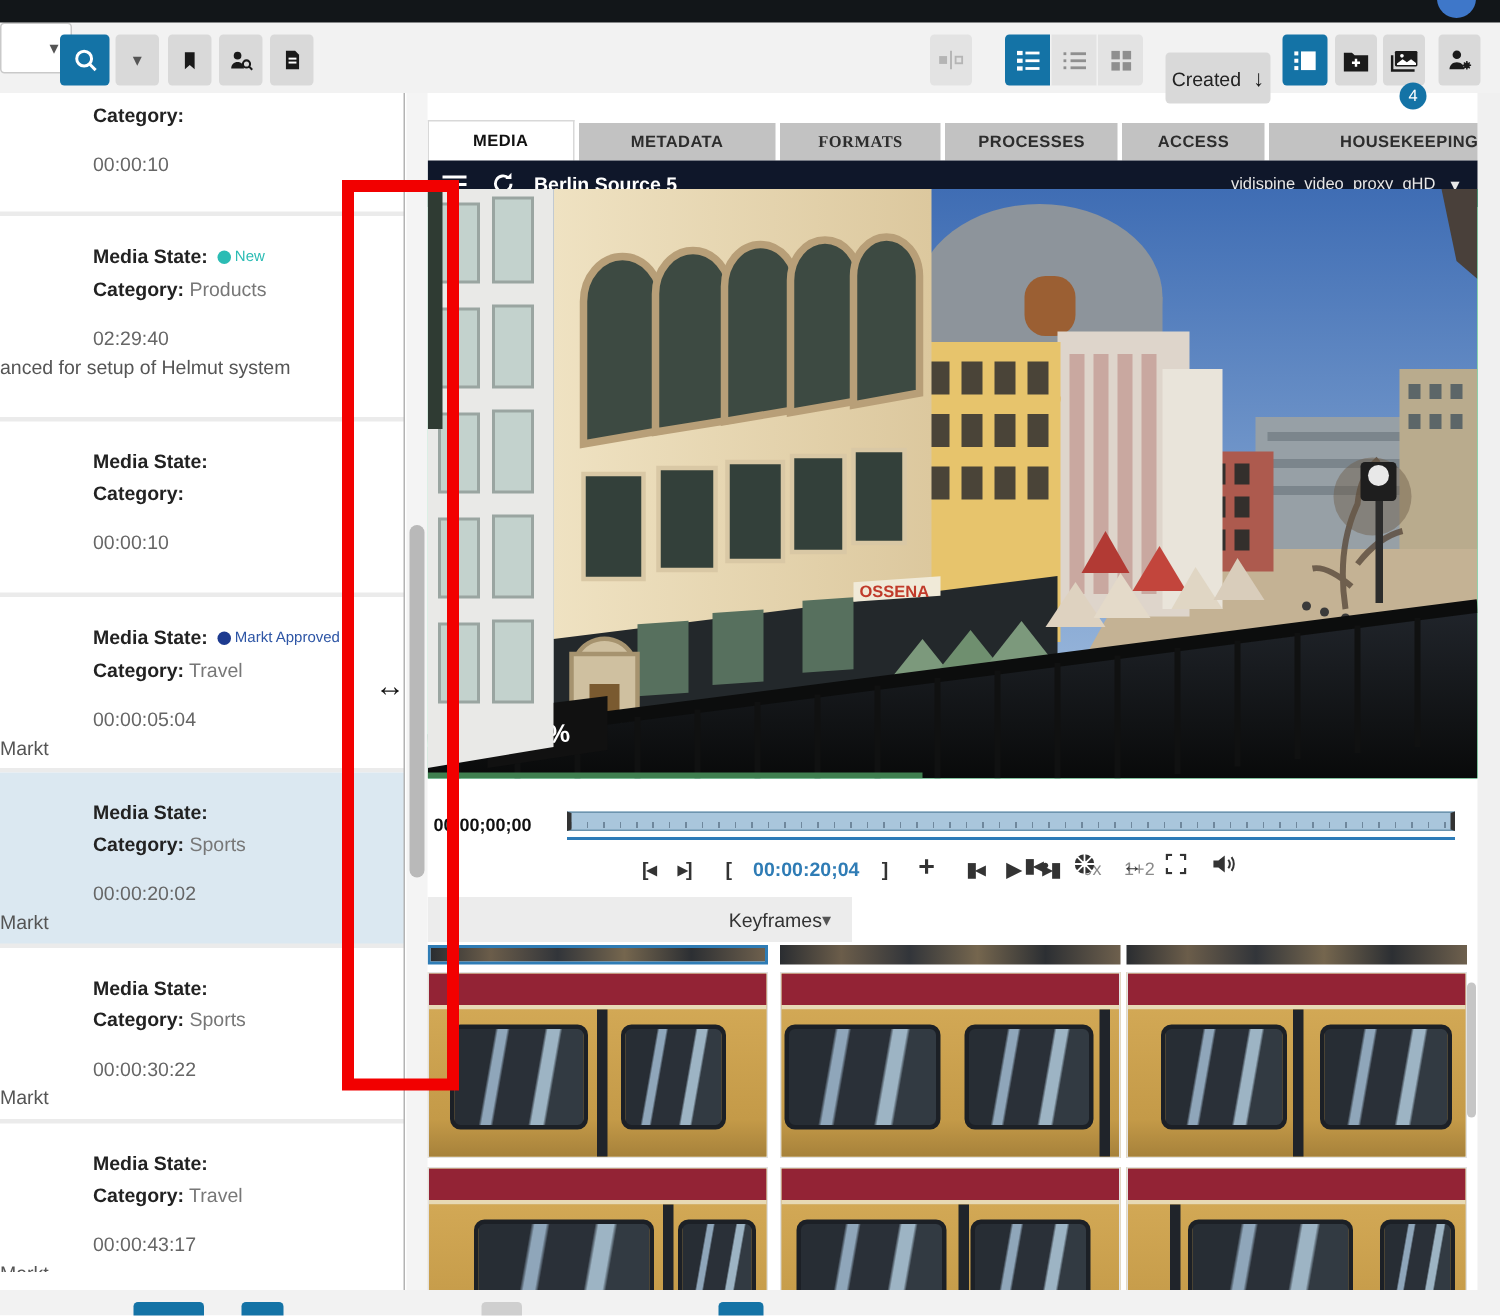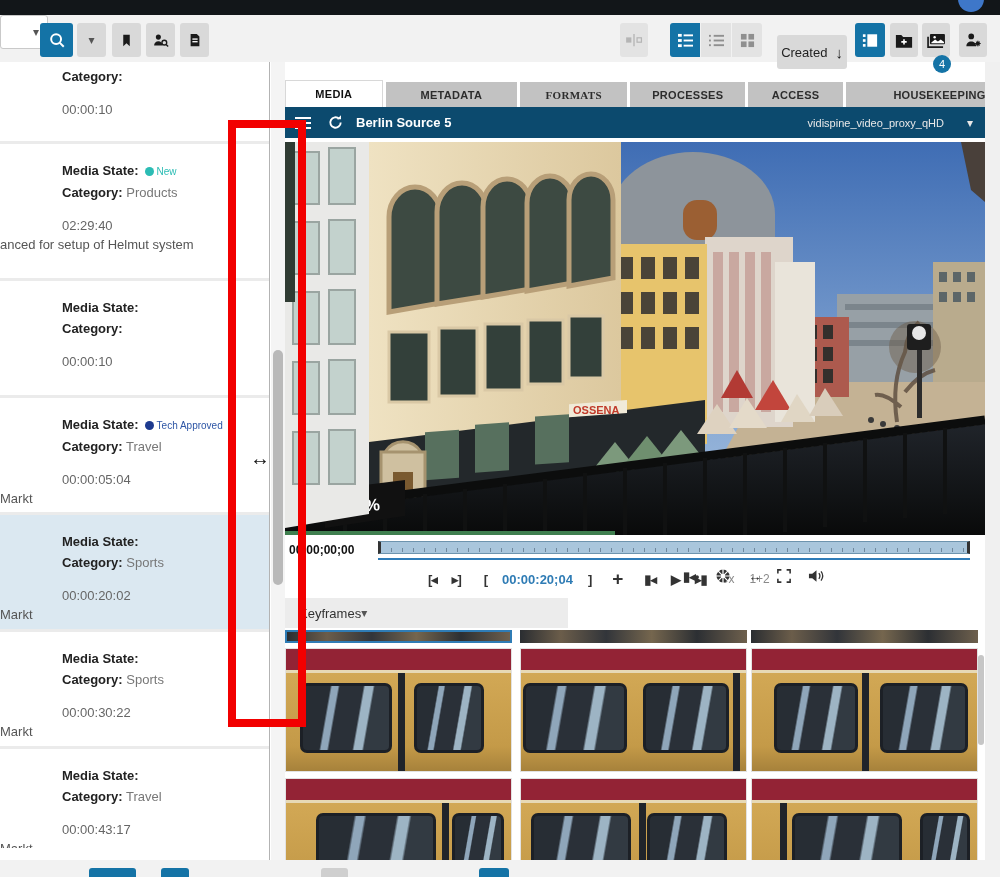--- a/index.html
+++ b/index.html
@@ -41,42 +41,42 @@
   .dur{padding-left:62px;font-size:13px;color:#666;margin-top:14px;line-height:17px;}
   .ttl{font-size:13px;color:#555;line-height:17px;margin-top:2px;white-space:nowrap;}
 
   
   .right-panel{left:285px;top:62px;width:715px;height:798px;background:#fff;overflow:hidden;z-index:5;}
   .right-strip{position:absolute;left:700px;top:0;width:15px;height:798px;background:#f0f0f0;}
   .tabs{position:absolute;left:0;top:18px;width:700px;height:27px;display:flex;}
   .tab{box-sizing:border-box;height:25px;margin-top:2px;background:#c2c2c2;color:#2d2d2d;
        font-size:11px;font-weight:bold;letter-spacing:.3px;display:flex;align-items:center;justify-content:center;margin-right:3px;}
   .tab.active{background:#fff;color:#111;height:27px;margin-top:0;border:1px solid #d8d8d8;border-bottom:none;}
-  .pheader{position:absolute;left:0;top:45px;width:700px;height:31px;background:#0c4a6e;display:flex;align-items:center;}
+  .pheader{position:absolute;left:0;top:45px;width:700px;height:31px;background:#0f172a;display:flex;align-items:center;}
   .burger{width:16px;margin-left:10px;}
   .burger div{height:2px;background:#fff;margin:3px 0;}
   .ptitle{color:#fff;font-size:13px;font-weight:bold;margin-left:12px;}
-  .proxy{position:absolute;right:12px;color:#e8e8e8;font-size:11px;display:flex;gap:23px;}
-  .video{position:absolute;left:0;top:80px;width:700px;height:393px;background:#22c55e;overflow:hidden;}
+  .proxy{position:absolute;right:12px;color:#e8e8e8;font-size:11px;display:flex;gap:10px;text-decoration:underline;}
+  .video{position:absolute;left:0;top:64px;width:700px;height:393px;background:#22c55e;overflow:hidden;}
 
   
   .tc-start{position:absolute;left:4px;top:481px;font-size:12px;font-weight:bold;color:#111;}
   .scrub{position:absolute;left:93px;top:479px;width:592px;height:13px;background:#a9c6dc;
          border:1px solid #6d94ae;border-left:3px solid #333;border-right:3px solid #333;box-sizing:border-box;
          background-image:repeating-linear-gradient(90deg,transparent 0 10px,rgba(40,60,80,.45) 10px 11px);background-size:100% 4px;background-position:0 6px;background-repeat:no-repeat;}
   .scrubline{position:absolute;left:93px;top:496px;width:592px;height:2px;background:#2e7cb8;}
   .controls{position:absolute;left:0;top:503px;width:700px;height:26px;font-size:13px;color:#333;}
   .cgroup{position:absolute;display:flex;align-items:center;gap:15px;white-space:nowrap;}
   .cicon{font-weight:bold;letter-spacing:-1px;}
   .tc-cur{color:#2f7cb5;font-weight:bold;}
   .plus{font-size:19px;font-weight:bold;}
   .gray{color:#8a8a8a;font-size:12px;}
 
   .kfselect{position:absolute;left:0;top:536px;width:283px;height:30px;background:#ececec;display:flex;
-            align-items:center;justify-content:flex-start;padding:0 14px;box-sizing:border-box;font-size:13px;color:#333;}
+            align-items:center;justify-content:flex-end;padding:0 14px;box-sizing:border-box;font-size:13px;color:#333;}
 
   
   .sliver{position:absolute;top:568px;height:13px;width:227px;box-sizing:border-box;
           background:linear-gradient(90deg,#2a2d31,#6b5d4a 18%,#32353a 38%,#75664e 58%,#2c2f33 78%,#6e604d);}
   .sliver.sel{border:2px solid #2f7cb5;}
   .kf{position:absolute;width:227px;height:124px;background:#c9a14e;border:1px solid #e2e2e2;box-sizing:border-box;overflow:hidden;}
   .kf .stripe{position:absolute;left:0;top:0;width:100%;height:21px;background:#932335;}
   .kf .stripe2{position:absolute;left:0;top:21px;width:100%;height:3px;background:#e7d9b5;}
   .kf .body{position:absolute;left:0;top:24px;width:100%;height:100%;
             background:linear-gradient(180deg,#d2a855 0,#c49a48 60%,#8a6a2e 100%);}
@@ -226,21 +226,21 @@
   </div>
 
   <div class="item h117 nostate">
     <div class="lrow"><span class="lbl">Media State:</span></div>
     <div class="lrow"><span class="lbl">Category:</span> <span></span></div>
     <div class="dur">00:00:10</div>
     <div class="ttl"></div>
   </div>
 
   <div class="item h117">
-    <div class="lrow"><span class="lbl">Media State:</span><span class="sdot" style="background: rgb(29, 58, 143);"></span><span class="sval" style="color: rgb(45, 85, 165);">Tech Approved</span></div>
+    <div class="lrow"><span class="lbl">Media State:</span><span class="sdot" style="background: rgb(29, 58, 143);"></span><span class="sval" style="color: rgb(45, 85, 165);">Markt Approved</span></div>
     <div class="lrow"><span class="lbl">Category:</span> <span>Travel</span></div>
     <div class="dur">00:00:05:04</div>
     <div class="ttl">Markt</div>
   </div>
 
   <div class="item h117 nostate selected">
     <div class="lrow"><span class="lbl">Media State:</span></div>
     <div class="lrow"><span class="lbl">Category:</span> <span>Sports</span></div>
     <div class="dur">00:00:20:02</div>
     <div class="ttl">Markt</div>

